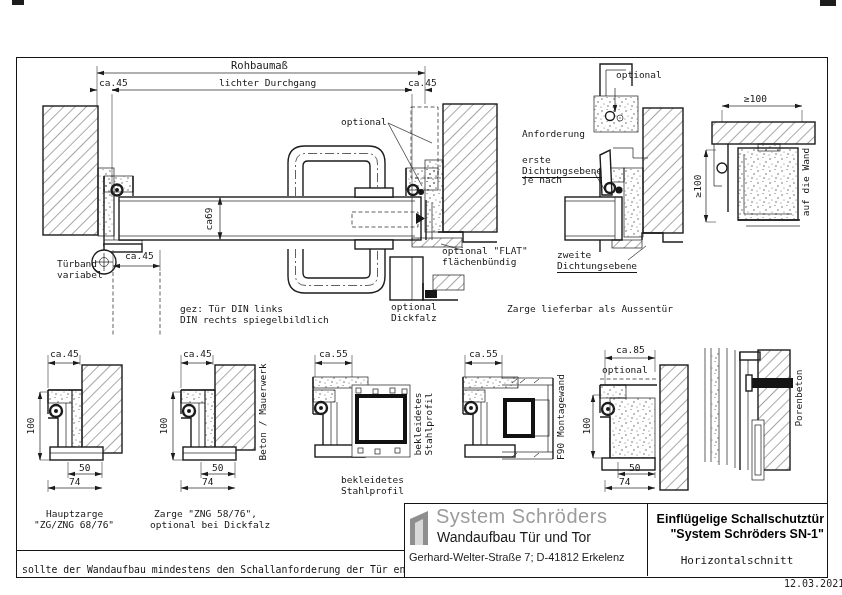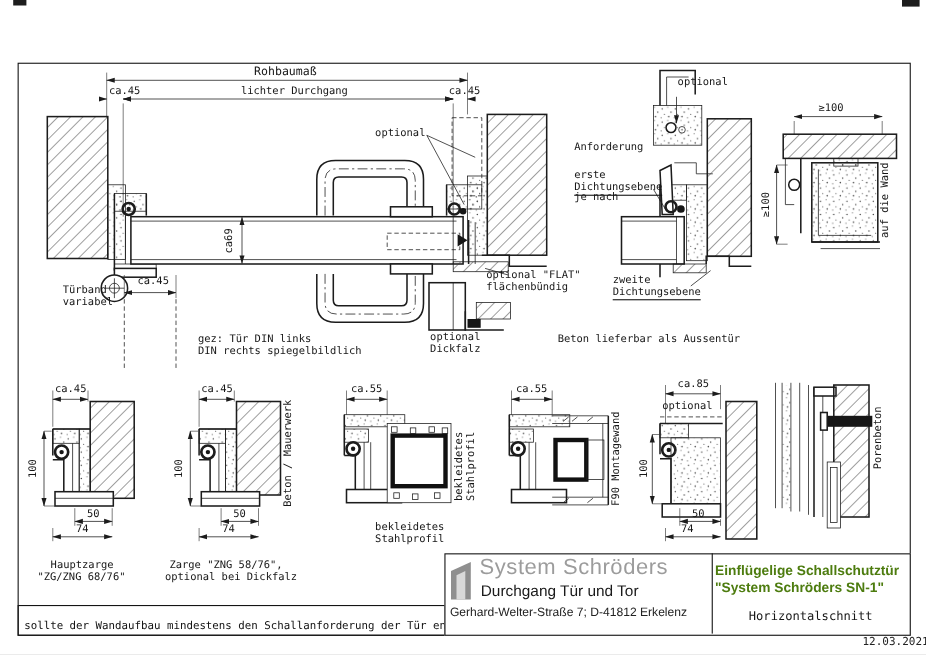--- a/index.html
+++ b/index.html
@@ -26,22 +26,22 @@
   .fsp{fill:url(#sp);}
   .fk{fill:#161616;stroke:none;}
   
   .tb-box{position:absolute;left:404px;top:503px;width:422px;height:73px;border:1.6px solid #141414;background:#fff;}
   .tb-div{position:absolute;left:647px;top:503px;height:73px;border-left:1.6px solid #141414;}
   .note-box{position:absolute;left:16px;top:550px;width:387px;height:26px;border:1.4px solid #141414;}
   .company{position:absolute;left:436px;top:505px;font-family:"Liberation Sans",sans-serif;font-size:20px;
            letter-spacing:.5px;color:#9c9c9c;}
   .tagline{position:absolute;left:437px;top:529px;font-family:"Liberation Sans",sans-serif;font-size:14px;color:#1a1a1a;}
   .address{position:absolute;left:409px;top:551px;font-family:"Liberation Sans",sans-serif;font-size:11px;color:#222;}
-  .dtitle{position:absolute;left:650px;width:174px;text-align:left;font-family:"Liberation Sans",sans-serif;
-          font-weight:bold;font-size:12.5px;color:#4d7c0f;}
+  .dtitle{position:absolute;left:650px;width:174px;text-align:right;font-family:"Liberation Sans",sans-serif;
+          font-weight:bold;font-size:12.5px;color:#000000;}
   .dview{position:absolute;left:650px;width:174px;text-align:center;font:11px "DejaVu Sans Mono",monospace;color:#161616;}
   .date{position:absolute;left:784px;top:578px;font:10px "DejaVu Sans Mono",monospace;color:#222;}
   .notetx{font:9.8px/1.15 "DejaVu Sans Mono",monospace;color:#111;}
 </style>
 </head>
 <body>
 
 <div class="sheet">
 
   <div class="cmark" style="left:12px;top:0;width:12px;height:5px;"></div>
@@ -351,21 +351,21 @@
   <span class="vt" style="left:209px;top:219px;">ca69</span>
   <span class="lbl" style="left:341px;top:117px;">optional</span>
   <span class="lbl" style="left:57px;top:259px;">Türband</span>
   <span class="lbl" style="left:57px;top:270px;">variabel</span>
   <span class="lbl" style="left:180px;top:304px;">gez: Tür DIN links</span>
   <span class="lbl" style="left:180px;top:315px;">DIN rechts spiegelbildlich</span>
   <span class="lbl" style="left:442px;top:246px;">optional "FLAT"</span>
   <span class="lbl" style="left:442px;top:257px;">flächenbündig</span>
   <span class="lbl" style="left:391px;top:302px;">optional</span>
   <span class="lbl" style="left:391px;top:313px;">Dickfalz</span>
-  <span class="lbl" style="left:507px;top:304px;">Beton lieferbar als Aussentür</span>
+  <span class="lbl" style="left:507px;top:304px;">Zarge lieferbar als Aussentür</span>
   <span class="lbl" style="left:522px;top:131px;margin-top:44px;">je nach</span>
   <span class="lbl" style="left:522px;top:129px;">Anforderung</span>
   <span class="lbl" style="left:616px;top:70px;">optional</span>
   <span class="lbl" style="left:522px;top:155px;">erste</span>
   <span class="lbl ul" style="left:522px;top:166px;">Dichtungsebene</span>
   <span class="lbl" style="left:557px;top:250px;">zweite</span>
   <span class="lbl ul" style="left:557px;top:261px;">Dichtungsebene</span>
   <span class="lbl" style="left:744px;top:94px;">≥100</span>
   <span class="vt" style="left:698px;top:186px;">≥100</span>
   <span class="vt" style="left:806px;top:182px;">auf die Wand</span>
@@ -404,20 +404,20 @@
   <div class="note-box"></div>
   <span class="lbl notetx" style="left:22px;top:564px;">sollte der Wandaufbau mindestens den Schallanforderung der Tür entsprechen!</span>
 
   <div class="tb-box"></div>
   <div class="tb-div"></div>
   <svg class="art" style="left:409px;top:510px;" width="24" height="36">
     <polygon points="1,35 1,9 19,1 19,35" fill="#8f8f8f"></polygon>
     <polygon points="6,35 6,13 14,9 14,35" fill="#d9d9d9"></polygon>
   </svg>
   <span class="company">System Schröders</span>
-  <span class="tagline">Durchgang Tür und Tor</span>
+  <span class="tagline">Wandaufbau Tür und Tor</span>
   <span class="address">Gerhard-Welter-Straße 7;  D-41812 Erkelenz</span>
   <span class="dtitle" style="top:512px;">Einflügelige Schallschutztür</span>
   <span class="dtitle" style="top:527px;">"System Schröders SN-1"</span>
   <span class="dview" style="top:554px;">Horizontalschnitt</span>
   <span class="date">12.03.2021</span>
 
 </div>
 
 </body></html>

